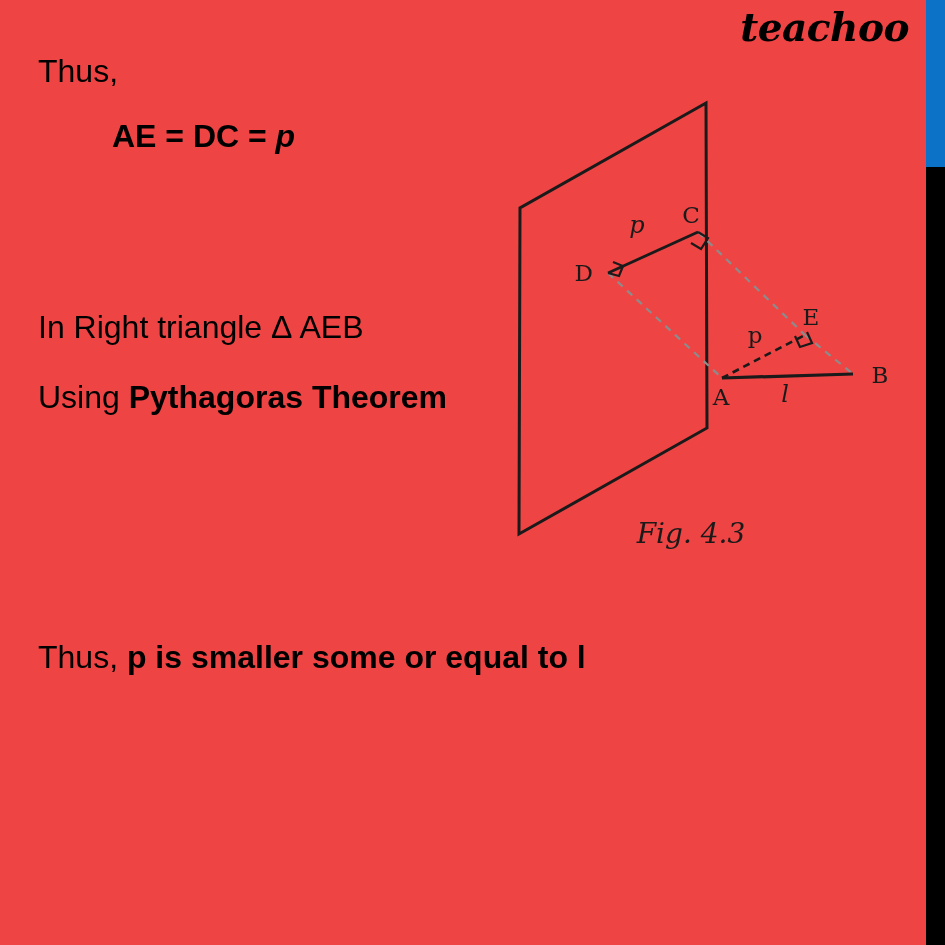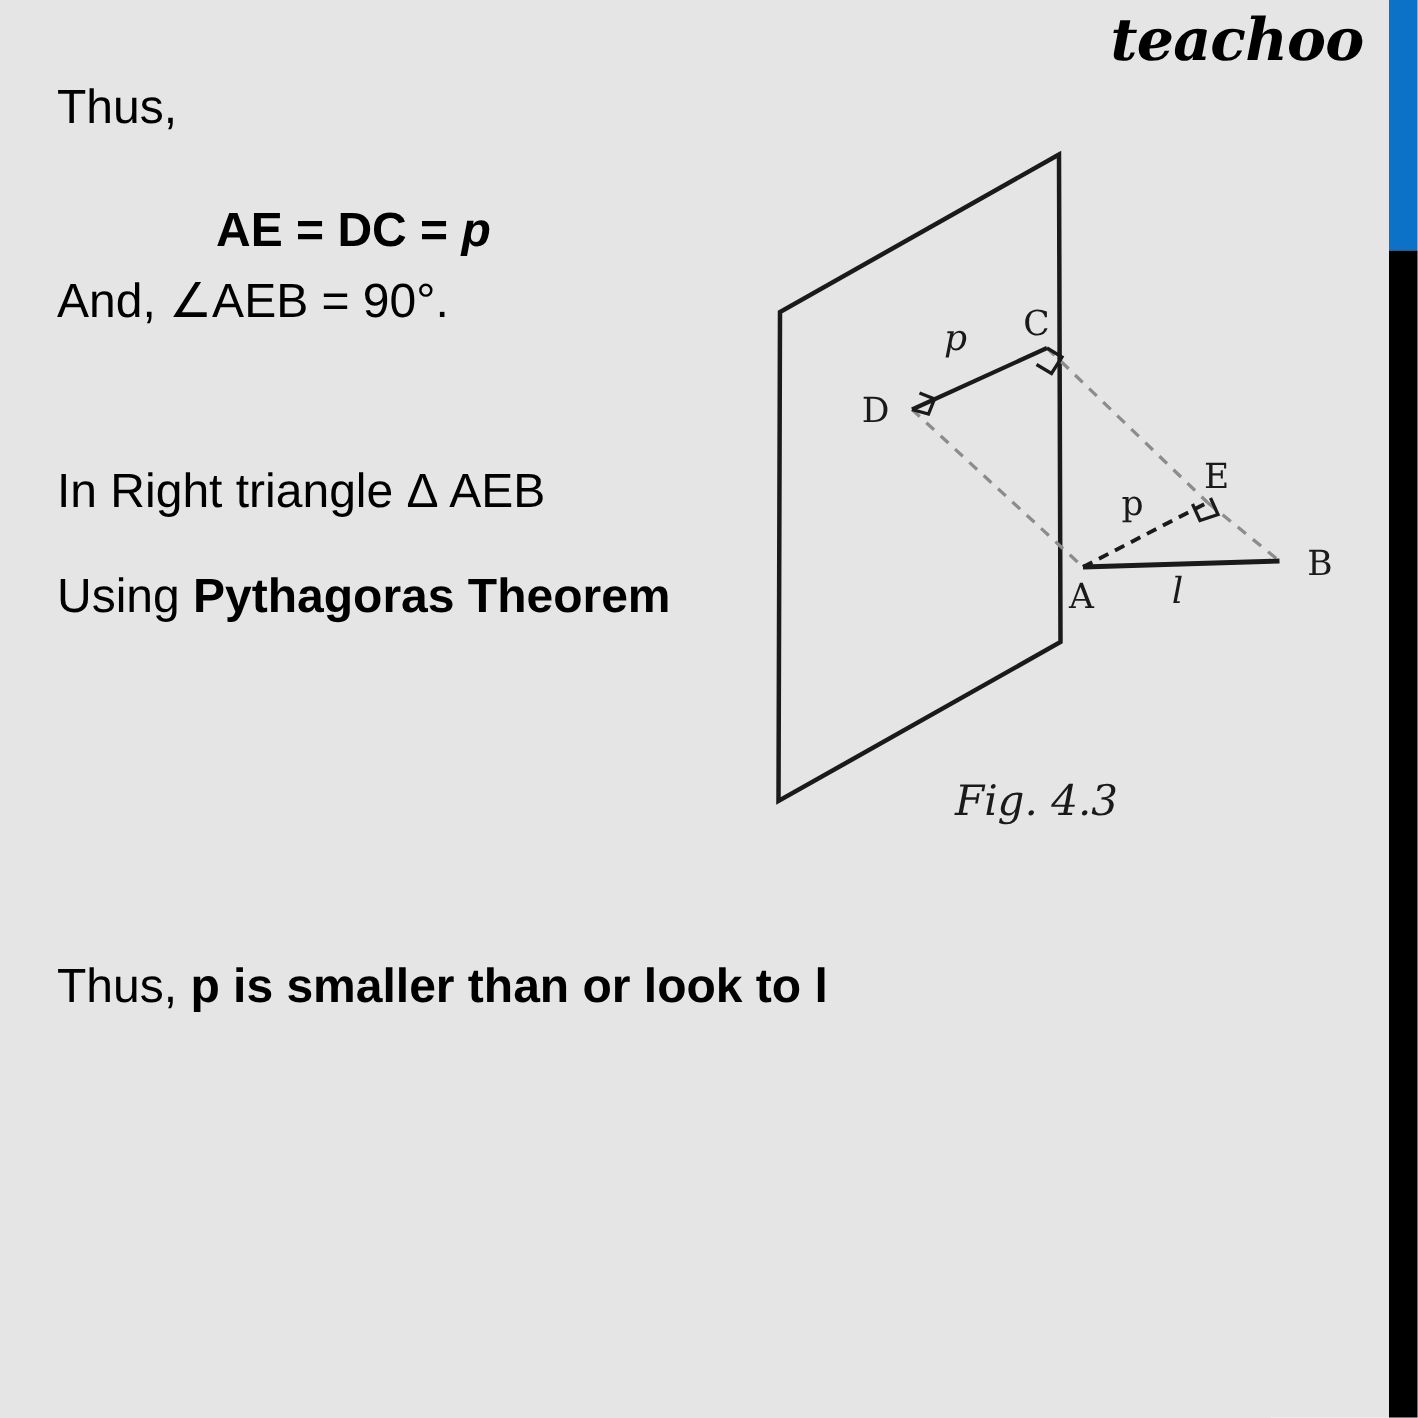--- a/index.html
+++ b/index.html
@@ -13,21 +13,21 @@
     font-family: "Liberation Sans", sans-serif;
     overflow: hidden;
     position: relative;
   }
 
   #slide {
     position: absolute;
     left: 0; top: 0;
     width: 945px;
     height: 945px;
-    background: #e5e5e5;
+    background: #ef4444;
   }
 
   
   .edge-bar {
     position: absolute;
     right: 0;
     width: 19px;
   }
   #edge-blue { top: 0; height: 167px; }
   #edge-black { top: 167px; bottom: 0; }
@@ -59,21 +59,21 @@
   .line.indent { left: 112px; }
   .b  { font-weight: 700; }
   .bi { font-weight: 700; font-style: italic; }
   sup {
     font-size: 0.62em;
     vertical-align: super;
     line-height: 0;
   }
 
   #ln-thus            { top: 54px; }
-  #ln-aedcp           { top: 136px; margin-left: 32px; }
+  #ln-aedcp           { top: 119px; }
   #ln-angle           { top: 183px; }
   #ln-rt-triangle     { top: 310px; }
   #ln-pythagoras      { top: 380px; }
   #ln-formula1        { top: 447px; }
   #ln-formula2        { top: 508px; }
   #ln-conclusion      { top: 640px; }
   #ln-examples        { top: 772px; }
 
   
   #figure {
@@ -114,36 +114,33 @@
   <div id="brand-logo">teachoo</div>
 
   <div class="line" id="ln-thus">
     <span>Thus,</span>
   </div>
 
   <div class="line indent" id="ln-aedcp">
     <span class="b">AE = DC = </span><span class="bi">p</span>
   </div>
 
-  <div class="line" id="ln-angle">
-    <span>And, ∠AEB = 90°.</span>
-  </div>
 
   <div class="line" id="ln-pythagoras">
     <span>Using </span><span class="b">Pythagoras Theorem</span>
   </div>
 
   <div class="line" id="ln-rt-triangle">
     <span>In Right triangle Δ AEB</span>
   </div>
 
 
 
   <div class="line" id="ln-conclusion">
-    <span>Thus, </span><span class="b">p is smaller than or look to l</span>
+    <span>Thus, </span><span class="b">p is smaller some or equal to l</span>
   </div>
 
 
   <div id="figure">
     <svg width="430" height="480" viewBox="0 0 430 480">
 
       <polygon id="plane-shape" points="211,18 25,123 24,449 212,343" fill="none" stroke="#1a1a1a" stroke-width="3" stroke-linejoin="miter"></polygon>
 
       <line x1="203" y1="147" x2="310" y2="250" stroke="#8c8c8c" stroke-width="2.2" stroke-dasharray="7 6"></line>
       <line x1="113" y1="188" x2="227" y2="293" stroke="#8c8c8c" stroke-width="2.2" stroke-dasharray="7 6"></line>

